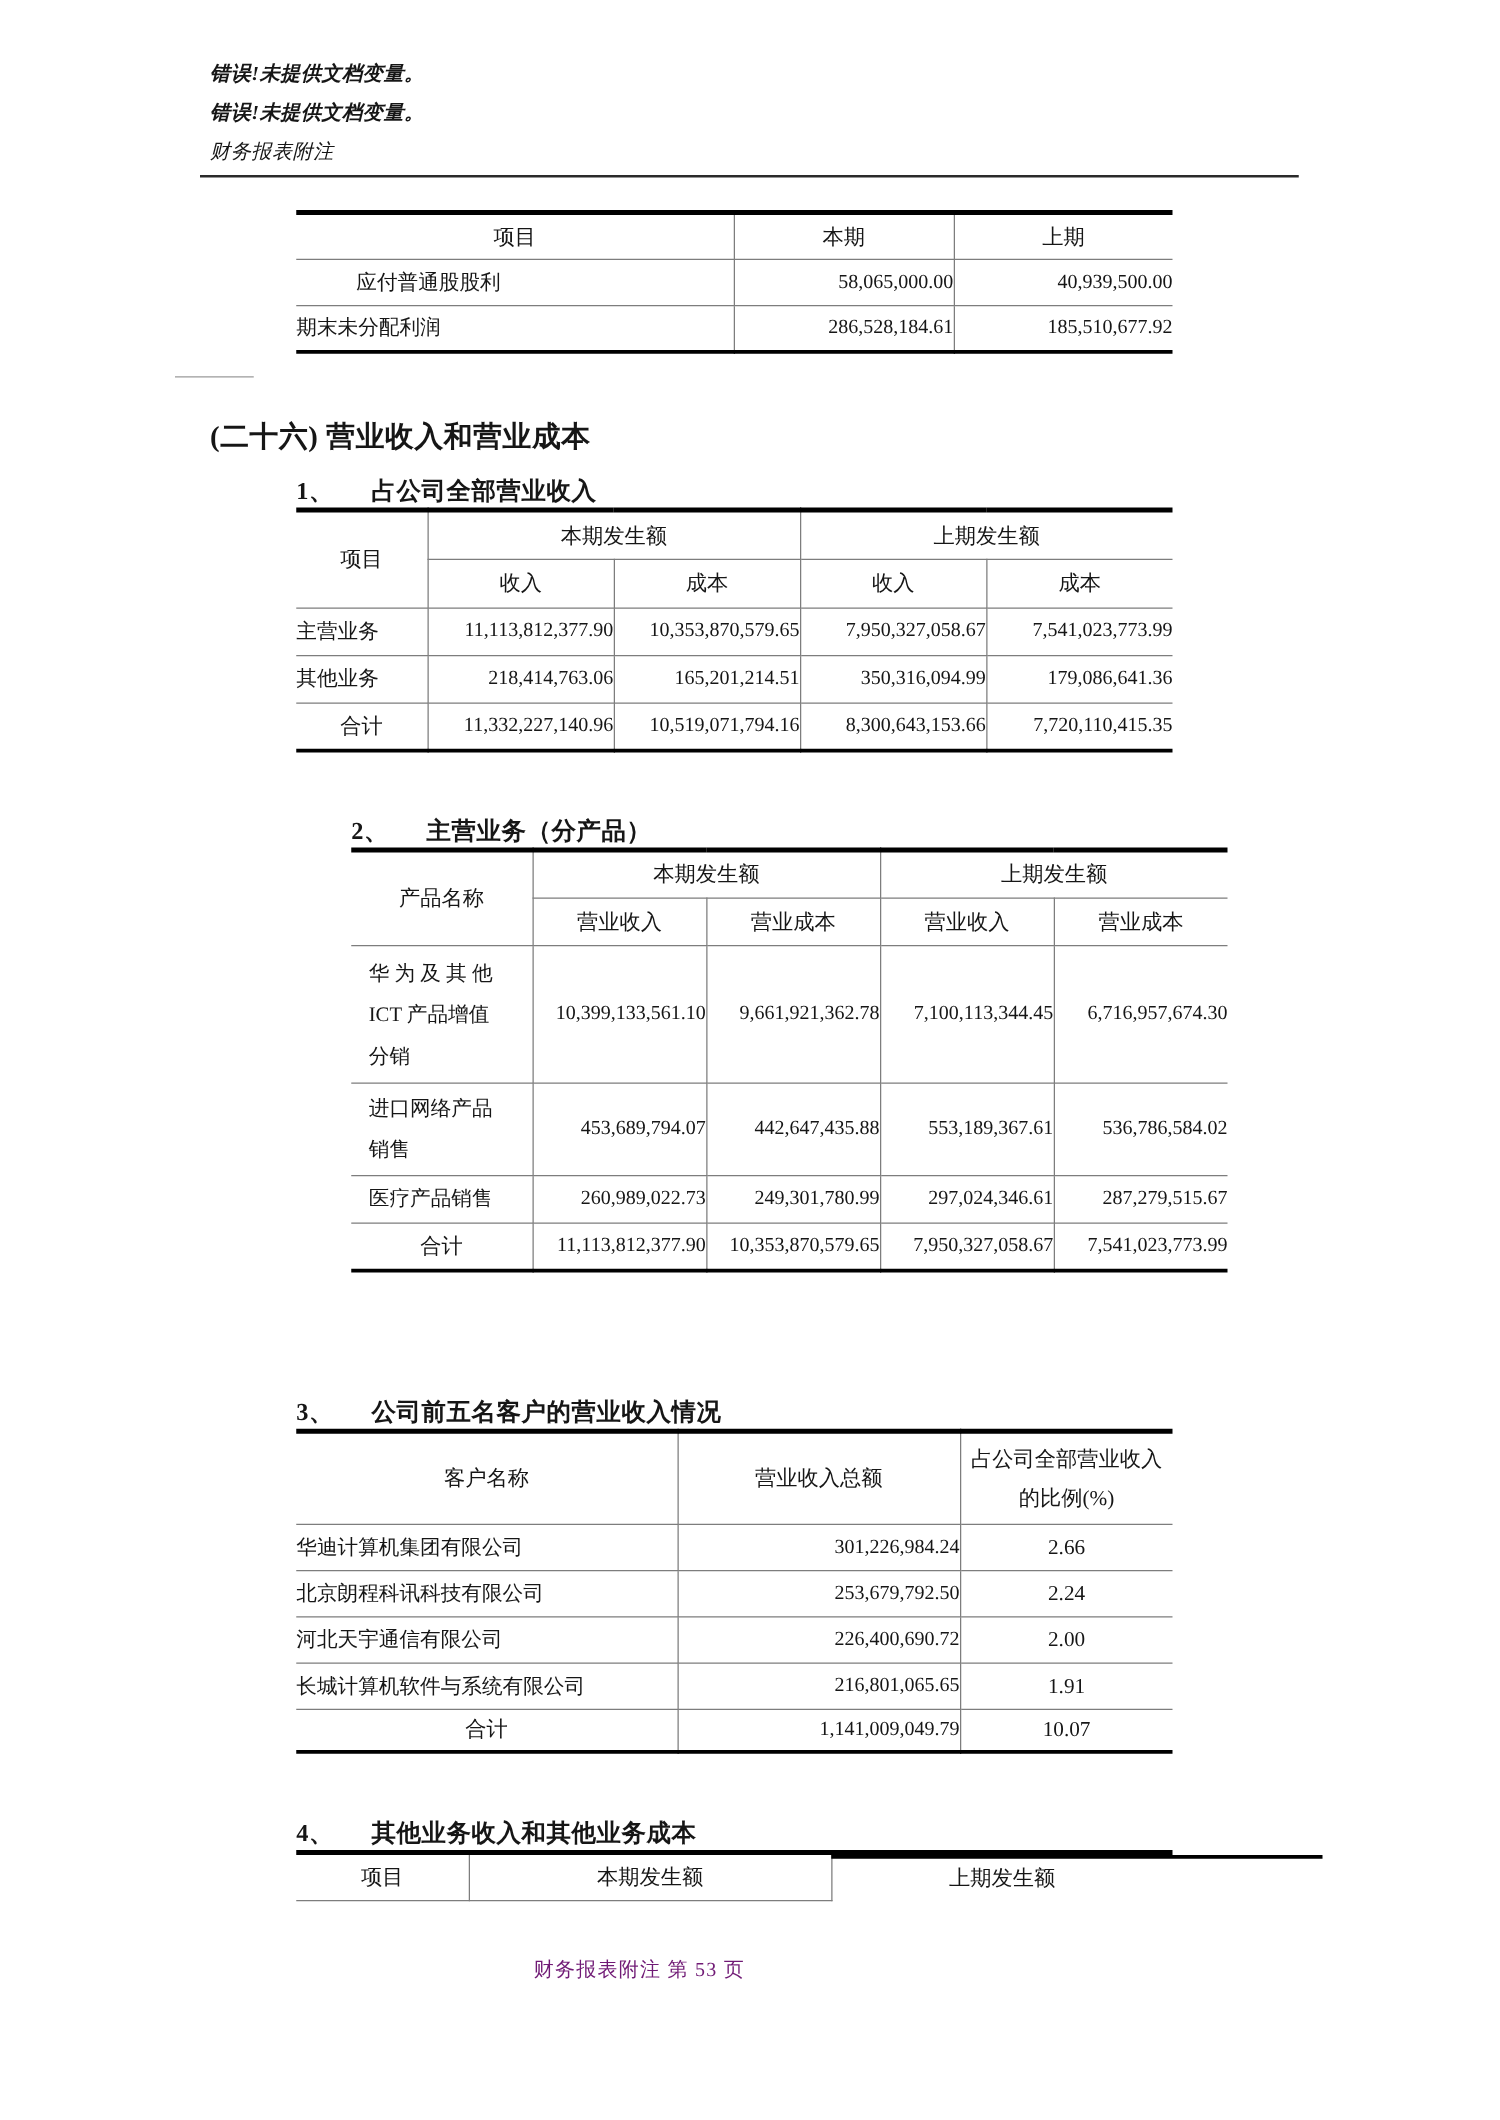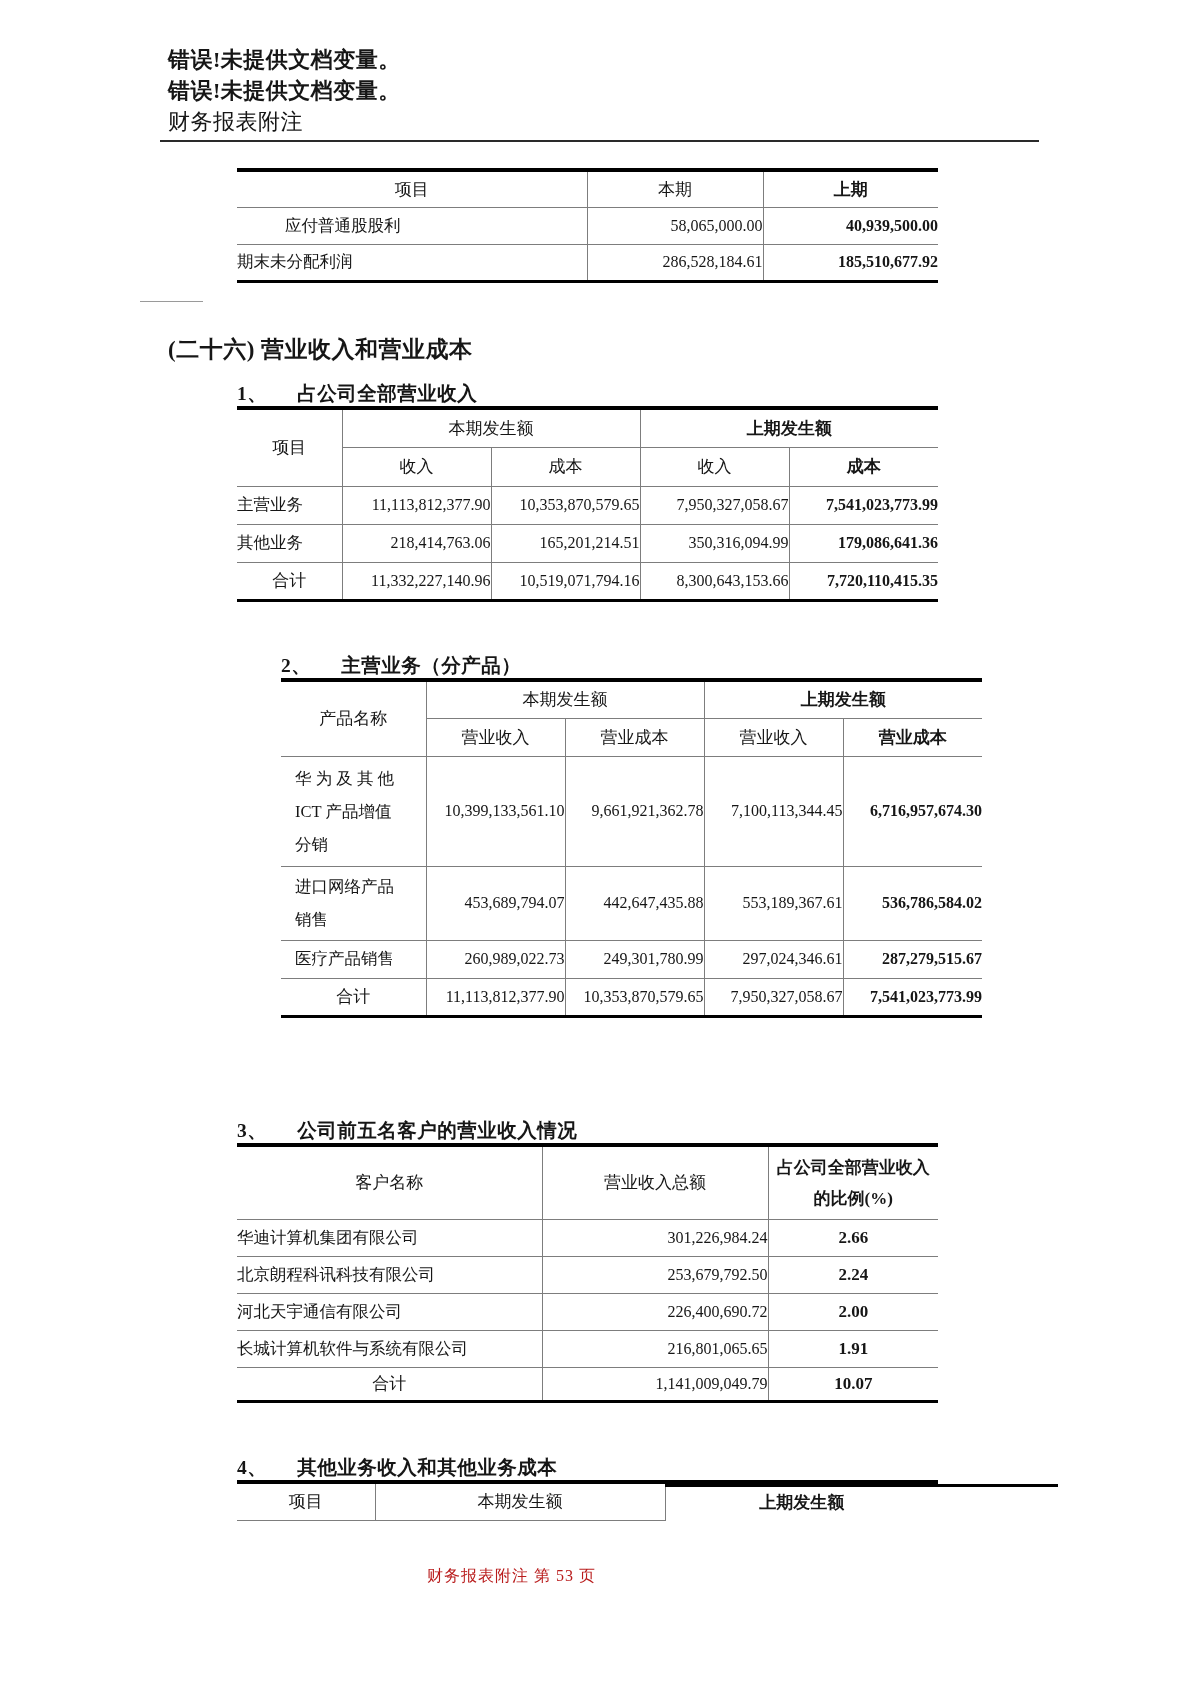--- a/index.html
+++ b/index.html
@@ -5,52 +5,52 @@
   * { box-sizing: border-box; }
   html, body { margin:0; padding:0; background:#e8e8e8; }
   .page {
     position:relative; width:1200px; height:1696px; margin:0 auto;
     background:#ffffff; overflow:hidden;
     font-family:"Liberation Serif","DejaVu Serif",serif; color:#161616;
   }
 
   
   .doc-header { position:absolute; left:168px; top:44px; }
-  .doc-header .hl { font-size:22px; font-weight:bold; line-height:31px; letter-spacing:0.5px; }
+  .doc-header .hl { font-size:16px; font-weight:bold; line-height:31px; letter-spacing:0.5px;font-style:italic; }
   .doc-header .plain { font-weight:normal; }
   .header-rule { position:absolute; left:160px; top:140px; width:879px; height:2px; background:#2a2a2a; }
 
   .stub-line { position:absolute; left:140px; top:301px; width:63px; height:1px; background:#9a9a9a; }
 
   .section-title { position:absolute; left:168px; top:334px; font-size:23px; font-weight:bold; letter-spacing:0.5px; }
 
   .block { position:absolute; left:237px; width:701px; }
   .subheading { position:relative; font-size:19.5px; font-weight:bold; line-height:22px; height:23px; white-space:nowrap; letter-spacing:0.5px; }
   .subheading .sh-title { margin-left:30px; }
 
   table.fin { border-collapse:collapse; table-layout:fixed; width:701px; font-size:16px;
               border-top:4px solid #000; border-bottom:3px solid #000; }
   table.fin td { border:1px solid #7d7d7d; padding:0; vertical-align:middle; overflow:hidden; }
   table.fin tr td:first-child { border-left:none; }
-  table.fin tr td:last-child  { border-right:none;font-weight:bold; }
+  table.fin tr td:last-child  { border-right:none; }
   table.fin tr:first-child td { border-top:none; }
 
   td.c   { text-align:center; font-size:17px; }
   td.num { text-align:right; padding-right:10px; font-variant-numeric:tabular-nums; }
   td.lbl { text-align:left; padding-left:20px; font-size:16.5px; }
   td.lbl .ln { display:block; line-height:33px; }
   .ind48 { padding-left:48px !important; }
   .hdr2 .ln { display:block; line-height:31px; }
 
   table.t4 { border-bottom:none; }
   table.t4 td { border-bottom:1px solid #7d7d7d; }
   table.t4 td.nobot { border-bottom:none; }
   .t4-extra { position:absolute; left:665px; top:1484px; width:393px; height:3px; background:#000; }
 
-  .footer { position:absolute; left:0; top:1566px; width:1023px; text-align:center; font-size:16px; color:#b91c1c; letter-spacing:1px; }
+  .footer { position:absolute; left:0; top:1566px; width:1023px; text-align:center; font-size:16px; color:#701a75; letter-spacing:1px; }
 </style>
 </head>
 <body>
 
 <div class="page">
 
   <div class="doc-header">
     <div class="hl">错误!未提供文档变量。</div>
     <div class="hl">错误!未提供文档变量。</div>
     <div class="hl plain">财务报表附注</div>

